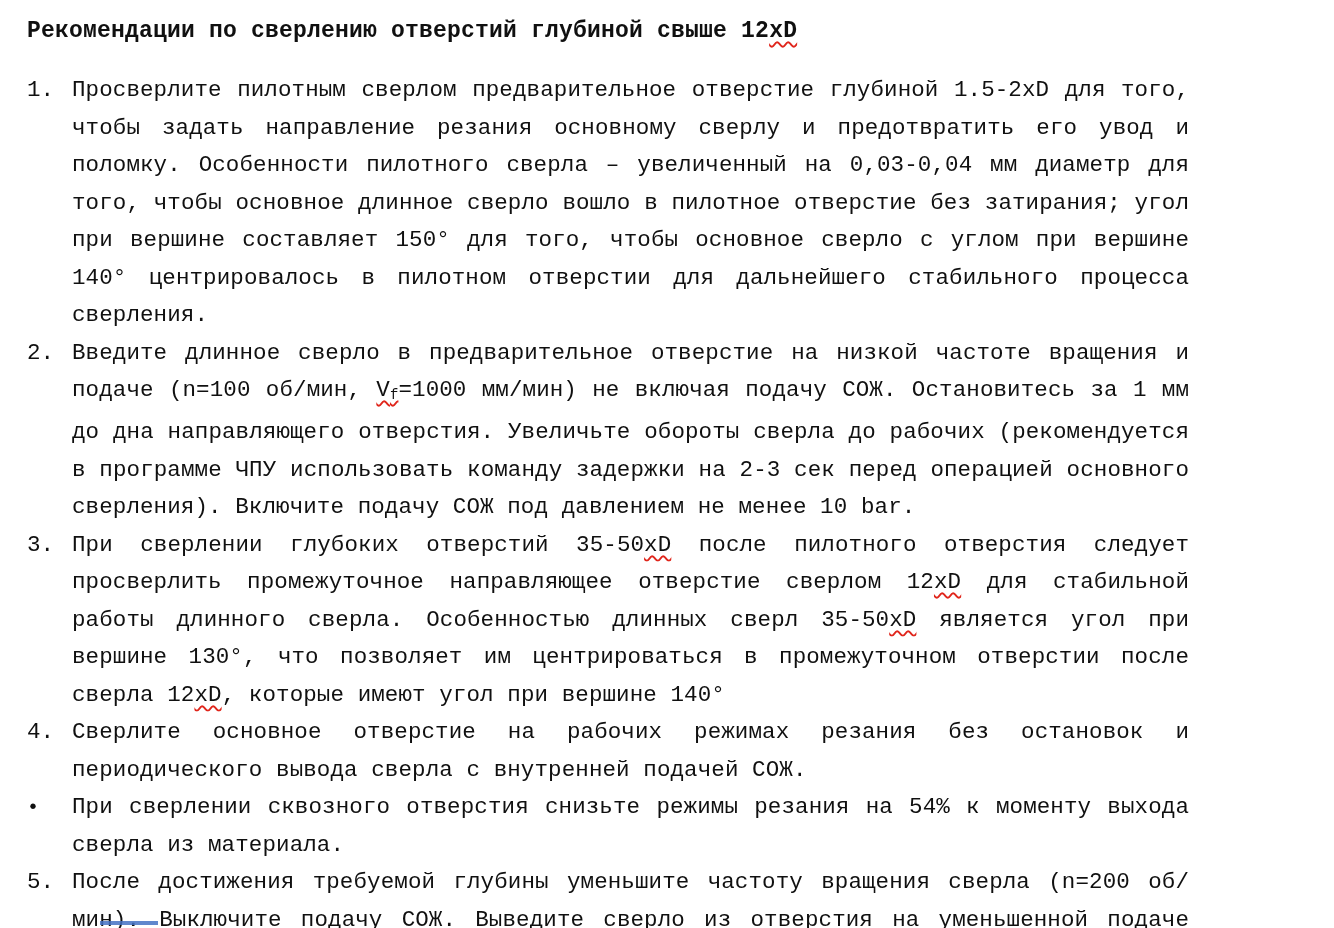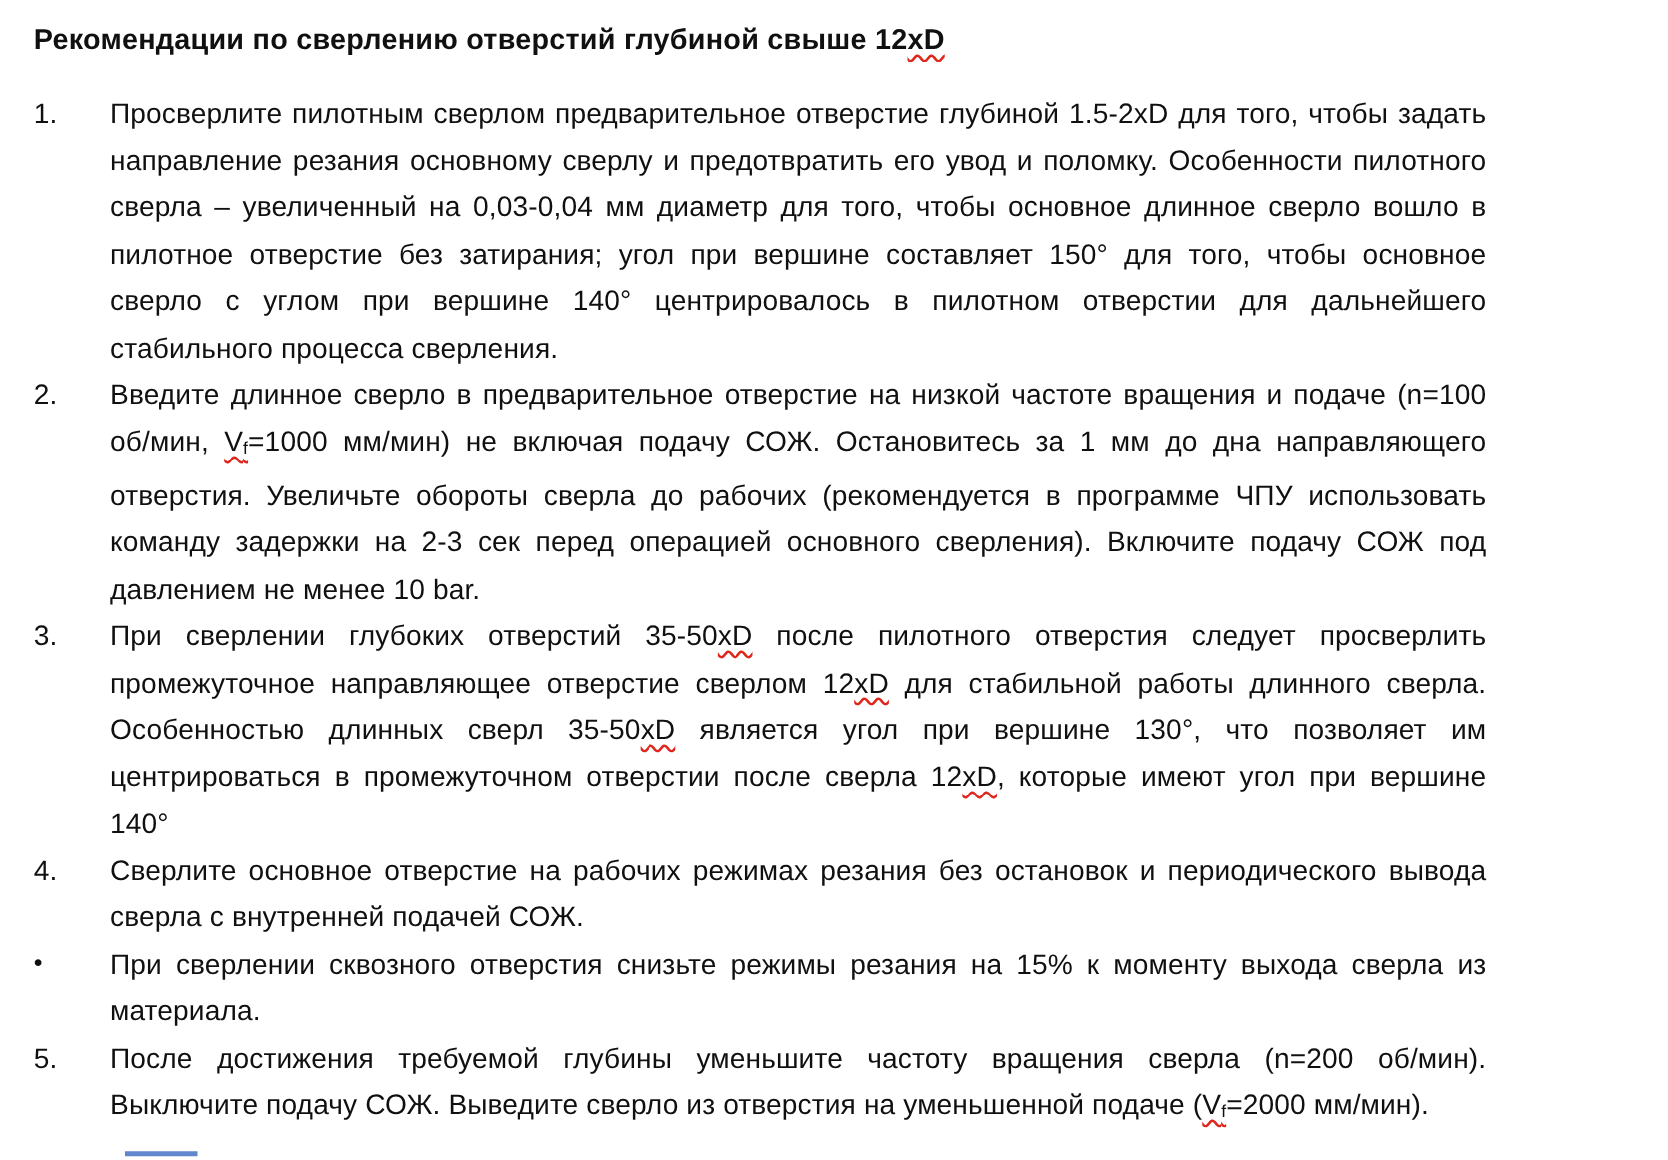--- a/index.html
+++ b/index.html
@@ -12,20 +12,21 @@
     font-family: "Liberation Sans", sans-serif;
     color: #101010;
   }
   .page {
     position: relative;
     width: 1216px;
     height: 928px;
     background: #ffffff;
     box-sizing: border-box;
     padding: 16px 27px 0 27px;
+    font-family: Liberation Mono, monospace;
   }
   .heading {
     font-size: 23px;
     font-weight: bold;
     line-height: 30px;
     margin: 0 0 26px 0;
     letter-spacing: 0.2px;
   }
   .list {
     width: 100%;
@@ -42,21 +43,20 @@
   }
   .marker.bullet {
     font-size: 20px;
   }
   .itext {
     flex: 1 1 auto;
     font-size: 22.5px;
     line-height: 37.5px;
     text-align: justify;
     letter-spacing: 0.1px;
-    margin-left: 16px;
   }
   .sq {
     text-decoration-line: underline;
     text-decoration-style: wavy;
     text-decoration-color: #e0251b;
     text-decoration-thickness: 1.5px;
     text-underline-offset: 4px;
     text-decoration-skip-ink: none;
   }
   .subf {
@@ -90,21 +90,21 @@
       <div class="row">
         <div class="marker">3.</div>
         <div class="itext"><span>При сверлении глубоких отверстий 35-50</span><span class="sq">xD</span><span> после пилотного отверстия следует просверлить промежуточное направляющее отверстие сверлом 12</span><span class="sq">xD</span><span> для стабильной работы длинного сверла. Особенностью длинных сверл 35-50</span><span class="sq">xD</span><span> является угол при вершине 130°, что позволяет им центрироваться в промежуточном отверстии после сверла 12</span><span class="sq">xD</span><span>, которые имеют угол при вершине 140°</span></div>
       </div>
       <div class="row">
         <div class="marker">4.</div>
         <div class="itext"><span>Сверлите основное отверстие на рабочих режимах резания без остановок и периодического вывода сверла с внутренней подачей СОЖ.</span></div>
       </div>
       <div class="row">
         <div class="marker bullet">•</div>
-        <div class="itext"><span>При сверлении сквозного отверстия снизьте режимы резания на 15% к моменту выхода сверла из материала.</span></div>
+        <div class="itext"><span>При сверлении сквозного отверстия снизьте режимы резания на 54% к моменту выхода сверла из материала.</span></div>
       </div>
       <div class="row">
         <div class="marker">5.</div>
         <div class="itext"><span>После достижения требуемой глубины уменьшите частоту вращения сверла (n=200 об/мин). Выключите подачу СОЖ. Выведите сверло из отверстия на уменьшенной подаче (</span><span class="sq">V<span class="subf">f</span></span><span>=2000 мм/мин).</span></div>
       </div>
     </div>
   <div class="blue-artifact"></div>
 </div>
 
 </body></html>

